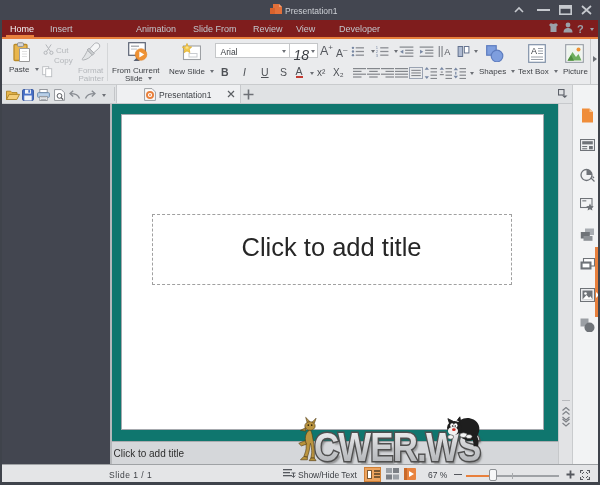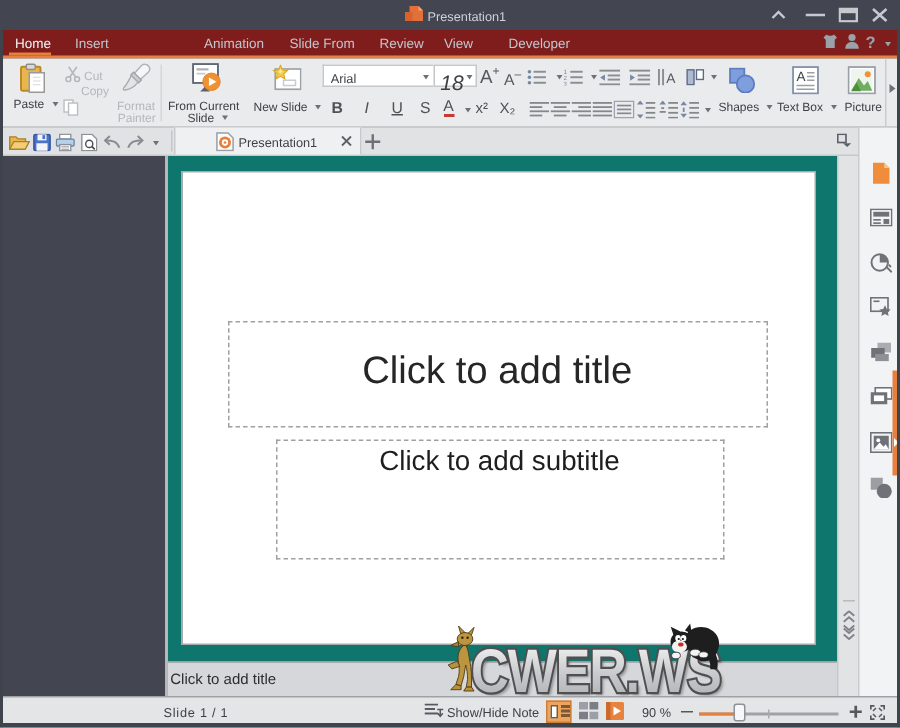--- a/index.html
+++ b/index.html
@@ -352,23 +352,20 @@
         <path d="M4 6.5 L9.5 6.5 L6.75 9 Z" fill="#5c6068"></path>
       </svg>
   </div>
 
   <div id="lpdivider"></div>
 
   <div id="canvas">
     <div id="slide">
       <div class="ph" style="left:30px;top:98.5px;width:360px;height:71px;">
         <div style="position:absolute;left:0;top:18.5px;width:100%;text-align:center;font-size:25.5px;color:#262626;">Click to add title</div>
-      </div>
-      <div class="ph" style="left:62px;top:178px;width:299px;height:80px;">
-        <div style="position:absolute;left:0;top:2px;width:100%;text-align:center;font-size:18.5px;color:#1e1e1e;">Click to add subtitle</div>
       </div>
     </div>
   </div>
 
   <div id="notesbar">
     <span class="abs" style="left:1.5px;top:6px;font-size:10px;color:#2e2e2e;">Click to add title</span>
   </div>
 
   <div id="scrollstrip">
 
@@ -467,38 +464,38 @@
   </div>
 
   <div id="statusbar">
     <span class="abs" style="left:107px;top:5px;font-size:8.5px;letter-spacing:0.5px;color:#3c3f44;">Slide 1 / 1</span>
     <svg class="abs" style="left:281px;top:4px" width="13" height="10" viewBox="0 0 13 10">
       <rect x="0" y="0" width="9" height="1.3" fill="#55585e"></rect>
         <rect x="0" y="3" width="7" height="1.3" fill="#55585e"></rect>
         <rect x="0" y="6" width="9" height="1.3" fill="#55585e"></rect>
       <path d="M8.5 4 L12.5 4 M10.5 4 L10.5 8 M8.8 6.5 L10.5 8.5 L12.2 6.5" stroke="#55585e" stroke-width="1" fill="none"></path>
     </svg>
-    <span class="abs" style="left:296px;top:5px;font-size:8.5px;color:#3c3f44;">Show/Hide Note</span>
+    <span class="abs" style="left:296px;top:5px;font-size:8.5px;color:#3c3f44;">Show/Hide Text</span>
     <div class="abs" style="left:362px;top:1.5px;width:17px;height:15px;background:#eda45f;border:1px solid #cf7f35;">
       <div class="abs" style="left:2px;top:2px;width:5px;height:9px;background:#fff;border:1px solid #7d5a33;"></div>
       <div class="abs" style="left:8.5px;top:2.5px;width:6px;height:1.5px;background:#7d5a33;"></div>
       <div class="abs" style="left:8.5px;top:5.5px;width:6px;height:1.5px;background:#7d5a33;"></div>
       <div class="abs" style="left:8.5px;top:8.5px;width:6px;height:1.5px;background:#7d5a33;"></div>
     </div>
     <svg class="abs" style="left:384px;top:3px" width="13" height="12" viewBox="0 0 13 12">
       <rect x="0" y="0" width="6" height="5" fill="#9ba0a6"></rect>
         <rect x="7" y="0" width="6" height="5" fill="#7b7f85"></rect>
       <rect x="0" y="6.5" width="6" height="5" fill="#7b7f85"></rect>
         <rect x="7" y="6.5" width="6" height="5" fill="#9ba0a6"></rect>
     </svg>
     <div class="abs" style="left:402px;top:3px;width:12px;height:12px;background:#e8833f;border-radius:1px;">
       <div class="abs" style="left:0;top:0;width:3px;height:12px;background:#c96a2a;"></div>
       <div class="abs" style="left:5px;top:3px;width:0;height:0;border-top:3px solid transparent;border-bottom:3px solid transparent;border-left:5px solid #fff;"></div>
     </div>
-    <span class="abs" style="left:426px;top:5px;font-size:8.5px;color:#3c3f44;">90 %</span>
+    <span class="abs" style="left:426px;top:5px;font-size:8.5px;color:#3c3f44;">67 %</span>
     <div class="abs" style="left:452px;top:8.5px;width:8px;height:1.8px;background:#55585e;"></div>
     <div class="abs" style="left:464px;top:10px;width:93px;height:1.6px;background:#9fa2a6;"></div>
     <div class="abs" style="left:464px;top:9.7px;width:25px;height:2.2px;background:#e8803d;"></div>
     <div class="abs" style="left:510px;top:8px;width:1px;height:6px;background:#a8abae;"></div>
     <div class="abs" style="left:487px;top:3.5px;width:8px;height:12.5px;background:#f6f7f8;border:1px solid #8e9195;border-radius:2px;"></div>
     <svg class="abs" style="left:564px;top:5px" width="9" height="9" viewBox="0 0 9 9">
         <path d="M4.5 0.5 L4.5 8.5 M0.5 4.5 L8.5 4.5" stroke="#55585e" stroke-width="1.8"></path>
       </svg>
     <svg class="abs" style="left:578px;top:4.5px" width="10" height="10" viewBox="0 0 10 10">
       <path d="M0.5 3 L0.5 0.5 L3 0.5 M7 0.5 L9.5 0.5 L9.5 3 M9.5 7 L9.5 9.5 L7 9.5 M3 9.5 L0.5 9.5 L0.5 7" fill="none" stroke="#55585e" stroke-width="1.2"></path>

